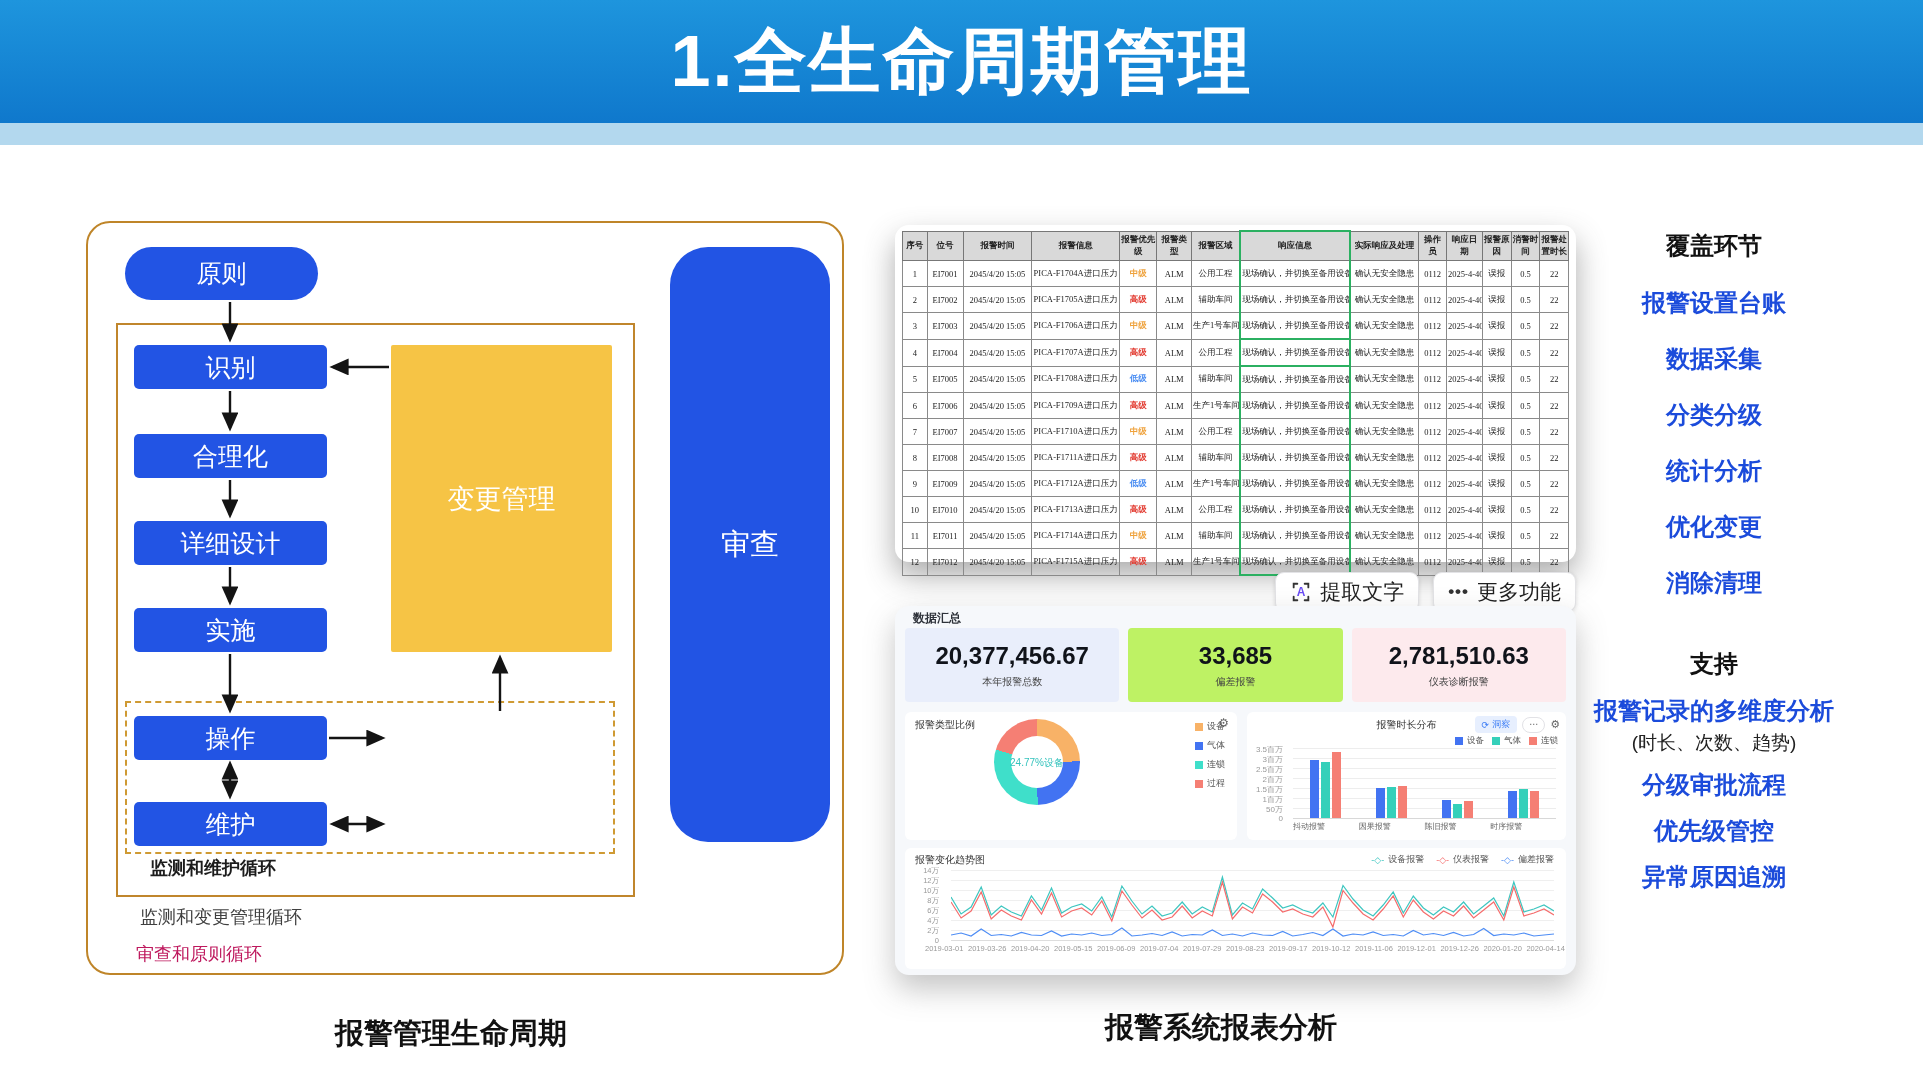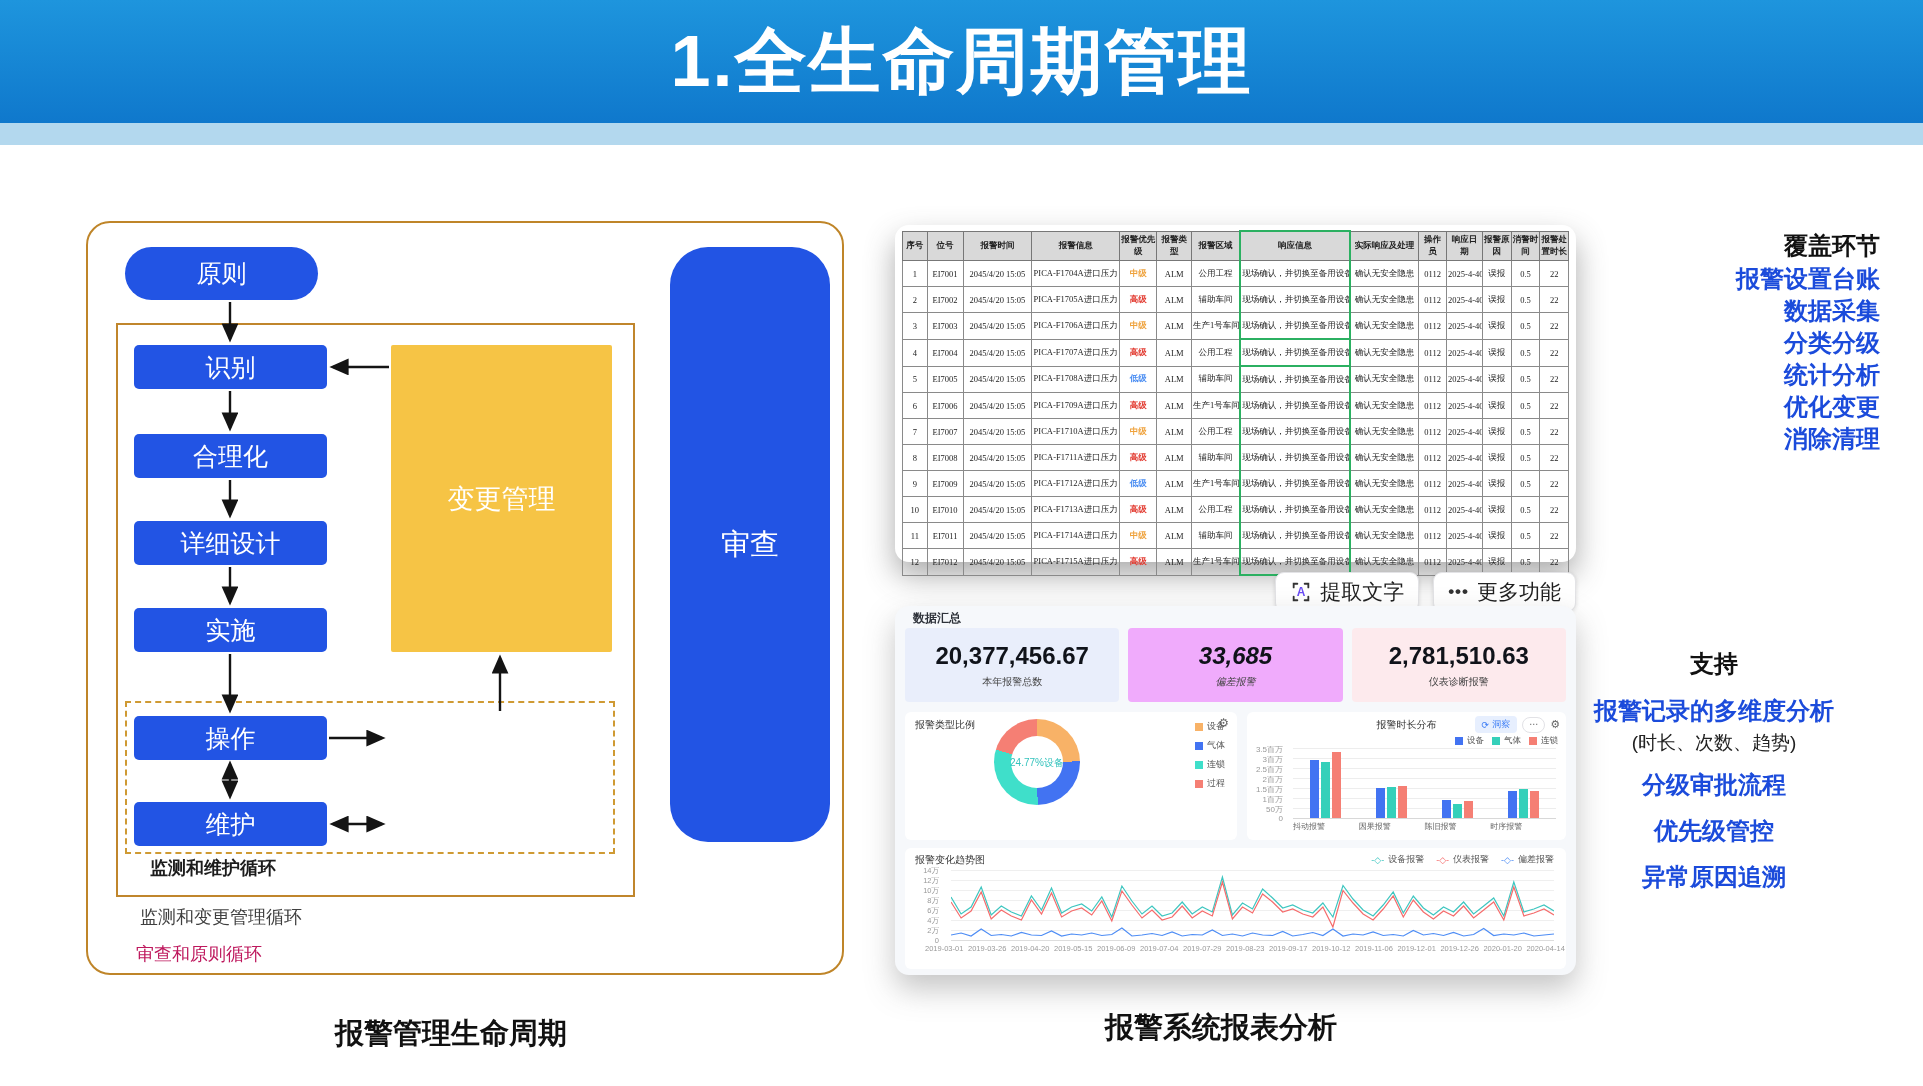--- a/index.html
+++ b/index.html
@@ -104,21 +104,21 @@
   .trend-yticks{position:absolute;left:0;top:22px;width:40px;height:78px;}
   .trend-yticks div{position:absolute;right:6px;font-size:7.5px;color:#999;}
   .trend-area{position:absolute;left:46px;top:22px;width:603px;height:70px;
               background:repeating-linear-gradient(to bottom,#efefef 0 1px,transparent 1px 10px);
               border-bottom:1px solid #ddd;}
   .trend-xlabels{position:absolute;left:20px;top:96px;width:640px;display:flex;justify-content:space-between;
                  font-size:7.5px;color:#999;}
 
   
   .hl-col{position:absolute;width:332px;display:flex;flex-direction:column;align-items:center;}
-  .hl-coverage{left:1548px;top:230px;gap:2px;align-items:flex-end;}
+  .hl-coverage{left:1548px;top:230px;gap:26px;}
   .hl-support{left:1548px;top:648px;gap:16px;}
   .hl-title{font-size:24px;font-weight:bold;color:#111;line-height:32px;}
   .hl-blue{font-size:24px;font-weight:bold;color:#1b4bdb;line-height:30px;}
   .hl-note{font-size:19px;color:#222;line-height:22px;margin-top:-10px;}
 </style>
 </head>
 <body>
 
 <div class="banner">
   <h1>1.全生命周期管理</h1>
@@ -415,21 +415,21 @@
   </div>
 </div>
 
 <div class="dash-card">
   <div class="ds-title">数据汇总</div>
   <div class="stats">
       <div class="stat" style="background: rgb(233, 238, 251);">
         <div class="stat-val">20,377,456.67</div>
         <div class="stat-lab">本年报警总数</div>
       </div>
-      <div class="stat" style="background: #f0abfc; font-style: italic;">
+      <div class="stat" style="background: #bef264;">
         <div class="stat-val">33,685</div>
         <div class="stat-lab">偏差报警</div>
       </div>
       <div class="stat" style="background: rgb(253, 234, 237);">
         <div class="stat-val">2,781,510.63</div>
         <div class="stat-lab">仪表诊断报警</div>
       </div>
     </div>
 
   <div class="panel p-pie">

